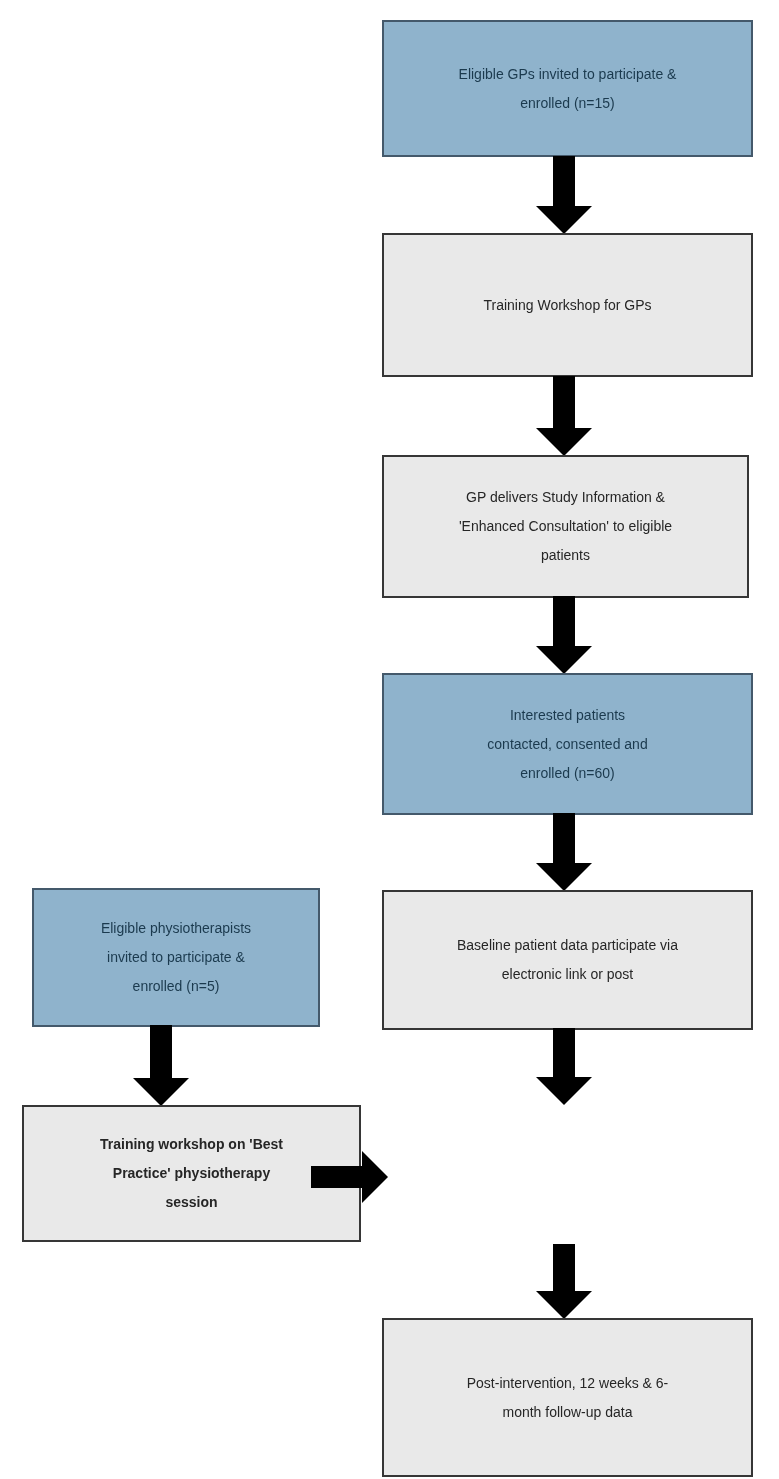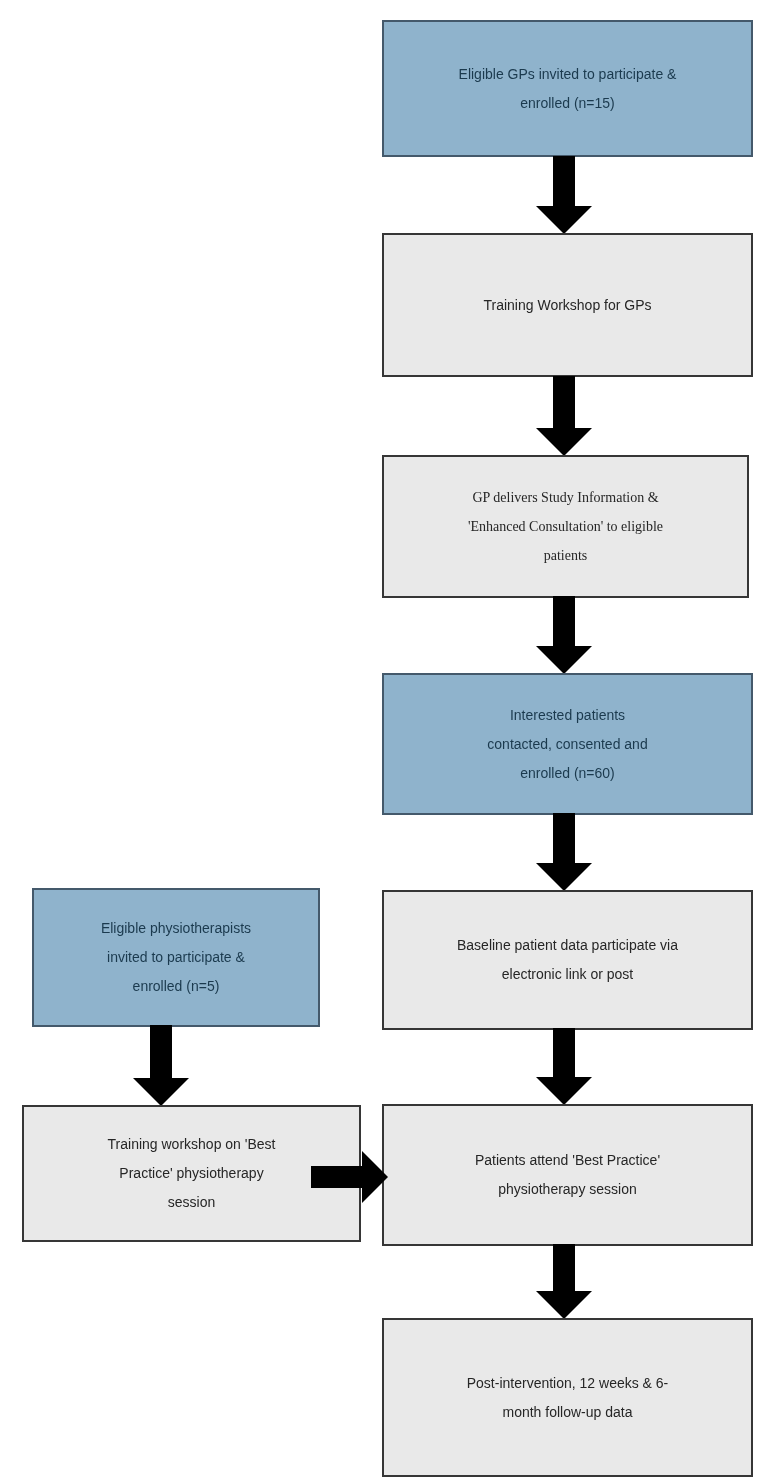--- a/index.html
+++ b/index.html
@@ -30,29 +30,29 @@
   }
   .node.secondary {
     background: var(--secondary-fill, #E9E9E9);
     border: 2px solid var(--secondary-border, #363636);
     color: var(--secondary-text, #262626);
   }
 
   
   #b1 { left: 382px; top: 20px;   width: 371px; height: 137px; }
   #b2 { left: 382px; top: 233px;  width: 371px; height: 144px; }
-  #b3 { left: 382px; top: 455px;  width: 367px; height: 143px; font-family: Liberation Serif, serif; }
+  #b3 { left: 382px; top: 455px;  width: 367px; height: 143px; }
   #b4 { left: 382px; top: 673px;  width: 371px; height: 142px; }
   #b5 { left: 382px; top: 890px;  width: 371px; height: 140px; }
   #b6 { left: 382px; top: 1104px; width: 371px; height: 142px; }
   #b7 { left: 382px; top: 1318px; width: 371px; height: 159px; }
 
   
   #L1 { left: 32px; top: 888px;  width: 288px; height: 139px; }
-  #L2 { left: 22px; top: 1105px; width: 339px; height: 137px; }
+  #L2 { left: 22px; top: 1105px; width: 339px; height: 137px; font-weight: bold; }
 
   
   .varrow { position: absolute; width: 56px; }
   .varrow .shaft {
     position: absolute; left: 50%; transform: translateX(-50%);
     top: 0; bottom: 26px; width: 22px;
     background: var(--arrow, #000000);
   }
   .varrow .head {
     position: absolute; left: 50%; transform: translateX(-50%);
@@ -124,22 +124,20 @@
   </div>
 
   <div id="b5" class="node secondary">Baseline patient data participate via
 electronic link or post</div>
 
   <div id="a5" class="varrow">
     <div class="shaft"></div>
     <div class="head"></div>
   </div>
 
-  <div id="b6" class="node secondary">Patients attend 'Best Practice'
-physiotherapy session</div>
 
   <div id="a6" class="varrow">
     <div class="shaft"></div>
     <div class="head"></div>
   </div>
 
   <div id="b7" class="node secondary">Post-intervention, 12 weeks &amp; 6-
 month follow-up data</div>
 
   <div id="L1" class="node primary">Eligible physiotherapists

